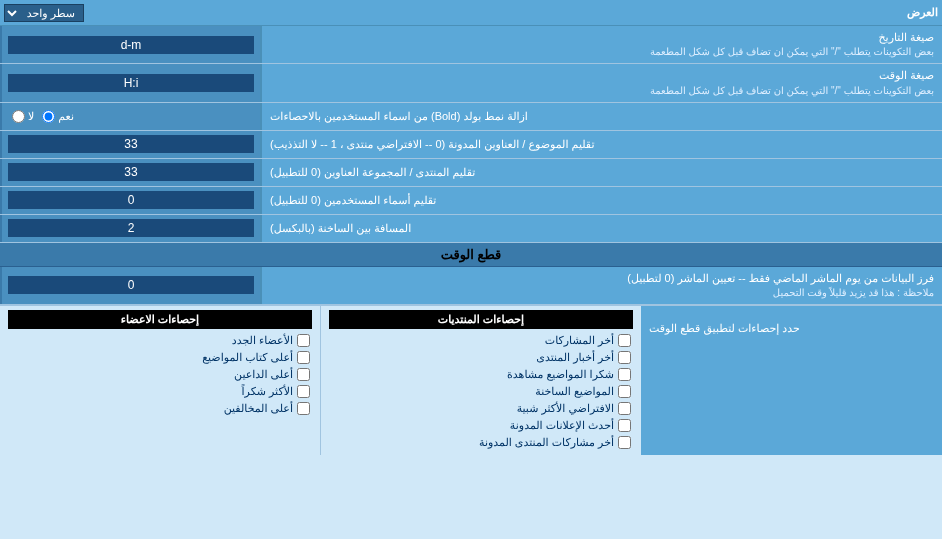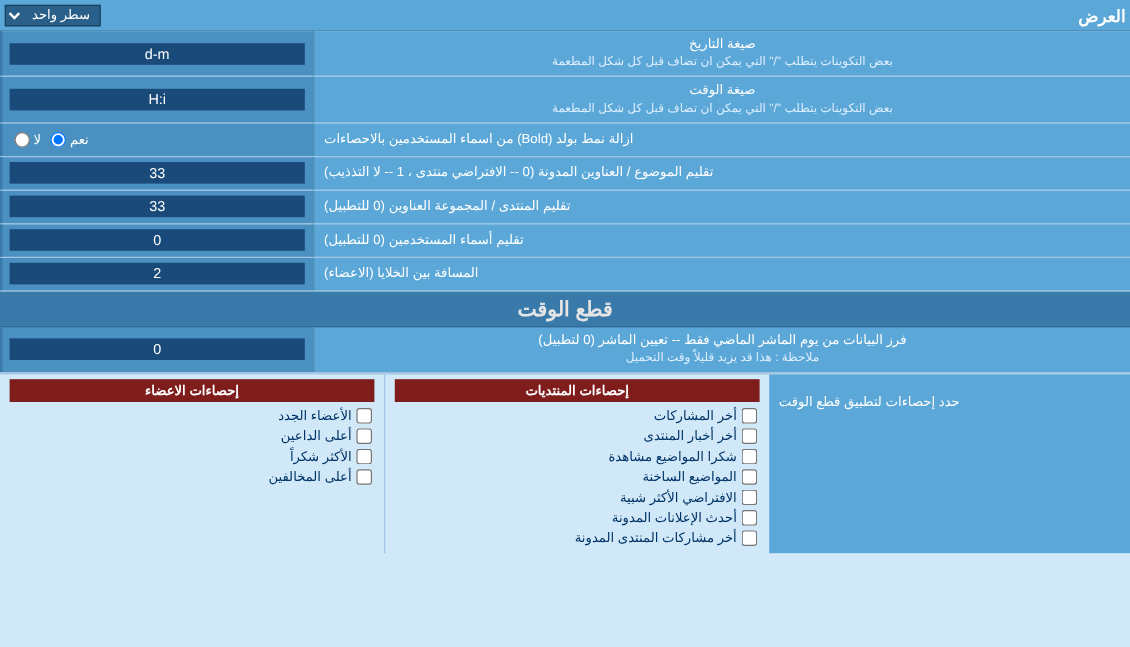--- a/index.html
+++ b/index.html
@@ -24,21 +24,21 @@
       align-items: center;
       justify-content: space-between;
       background: #5ba8d8;
       border-bottom: 1px solid #4a90b8;
       padding: 2px 4px;
       height: 26px;
     }
 
     .top-row-label {
       color: #fff;
-      font-size: 14px;
+      font-size: 11px;
       font-weight: bold;
     }
 
     .select-box {
       background: #2a5f8a;
       color: #fff;
       border: 1px solid #1a4060;
       padding: 1px 4px;
       font-size: 11px;
       direction: rtl;
@@ -62,21 +62,21 @@
       align-items: center;
       justify-content: flex-end;
       text-align: right;
       font-size: 11px;
       line-height: 1.4;
       border-left: 2px solid #4a90b8;
     }
 
     .label-cell.multiline {
       flex-direction: column;
-      align-items: center;
+      align-items: flex-start;
     }
 
     .label-small {
       font-size: 10px;
       color: #ddeeff;
     }
 
     .input-cell {
       width: 260px;
       background: #4a90c0;
@@ -113,22 +113,22 @@
       display: flex;
       align-items: center;
       gap: 3px;
       color: #fff;
       font-size: 11px;
     }
 
     
     .section-header {
       background: #3a7aaa;
-      color: #e5e5e5;
-      font-size: 17px;
+      color: #000000;
+      font-size: 13px;
       font-weight: bold;
       text-align: center;
       padding: 4px 8px;
       border-bottom: 1px solid #2a6090;
     }
 
     
     .checkbox-section {
       display: flex;
       background: #d0e8f8;
@@ -139,21 +139,21 @@
       flex: 1;
       padding: 4px 8px;
       border-left: 1px solid #a0c4e0;
     }
 
     .checkbox-col:last-child {
       border-left: none;
     }
 
     .checkbox-col-header {
-      background: #7f1d1d;
+      background: #000000;
       color: #fff;
       font-size: 11px;
       font-weight: bold;
       text-align: center;
       padding: 3px 4px;
       margin-bottom: 3px;
     }
 
     .checkbox-item {
       display: flex;
@@ -250,21 +250,21 @@
   </div>
 
   <div class="section-row">
     <div class="label-cell">تقليم أسماء المستخدمين (0 للتطبيل)</div>
     <div class="input-cell">
       <input class="text-input" type="text" value="0" style="">
     </div>
   </div>
 
   <div class="section-row">
-    <div class="label-cell">المسافة بين الخلايا (الاعضاء)</div>
+    <div class="label-cell">المسافة بين الساخنة (بالبكسل)</div>
     <div class="input-cell">
       <input class="text-input" type="text" value="2" style="">
     </div>
   </div>
 
   <div class="section-header">قطع الوقت</div>
 
   <div class="section-row">
     <div class="label-cell multiline">
       <span>فرز البيانات من يوم الماشر الماضي فقط -- تعيين الماشر (0 لتطبيل)</span>
@@ -312,20 +312,24 @@
     </div>
 
     <div class="checkbox-col">
       <div class="checkbox-col-header">إحصاءات الاعضاء</div>
       <div class="checkbox-item">
         <input type="checkbox" style="">
         <label>الأعضاء الجدد</label>
       </div>
       <div class="checkbox-item">
         <input type="checkbox" style="">
+        <label>أعلى كتاب المواضيع</label>
+      </div>
+      <div class="checkbox-item">
+        <input type="checkbox" style="">
         <label>أعلى الداعين</label>
       </div>
       <div class="checkbox-item">
         <input type="checkbox" style="">
         <label>الأكثر شكراً</label>
       </div>
       <div class="checkbox-item">
         <input type="checkbox" style="">
         <label>أعلى المخالفين</label>
       </div>

